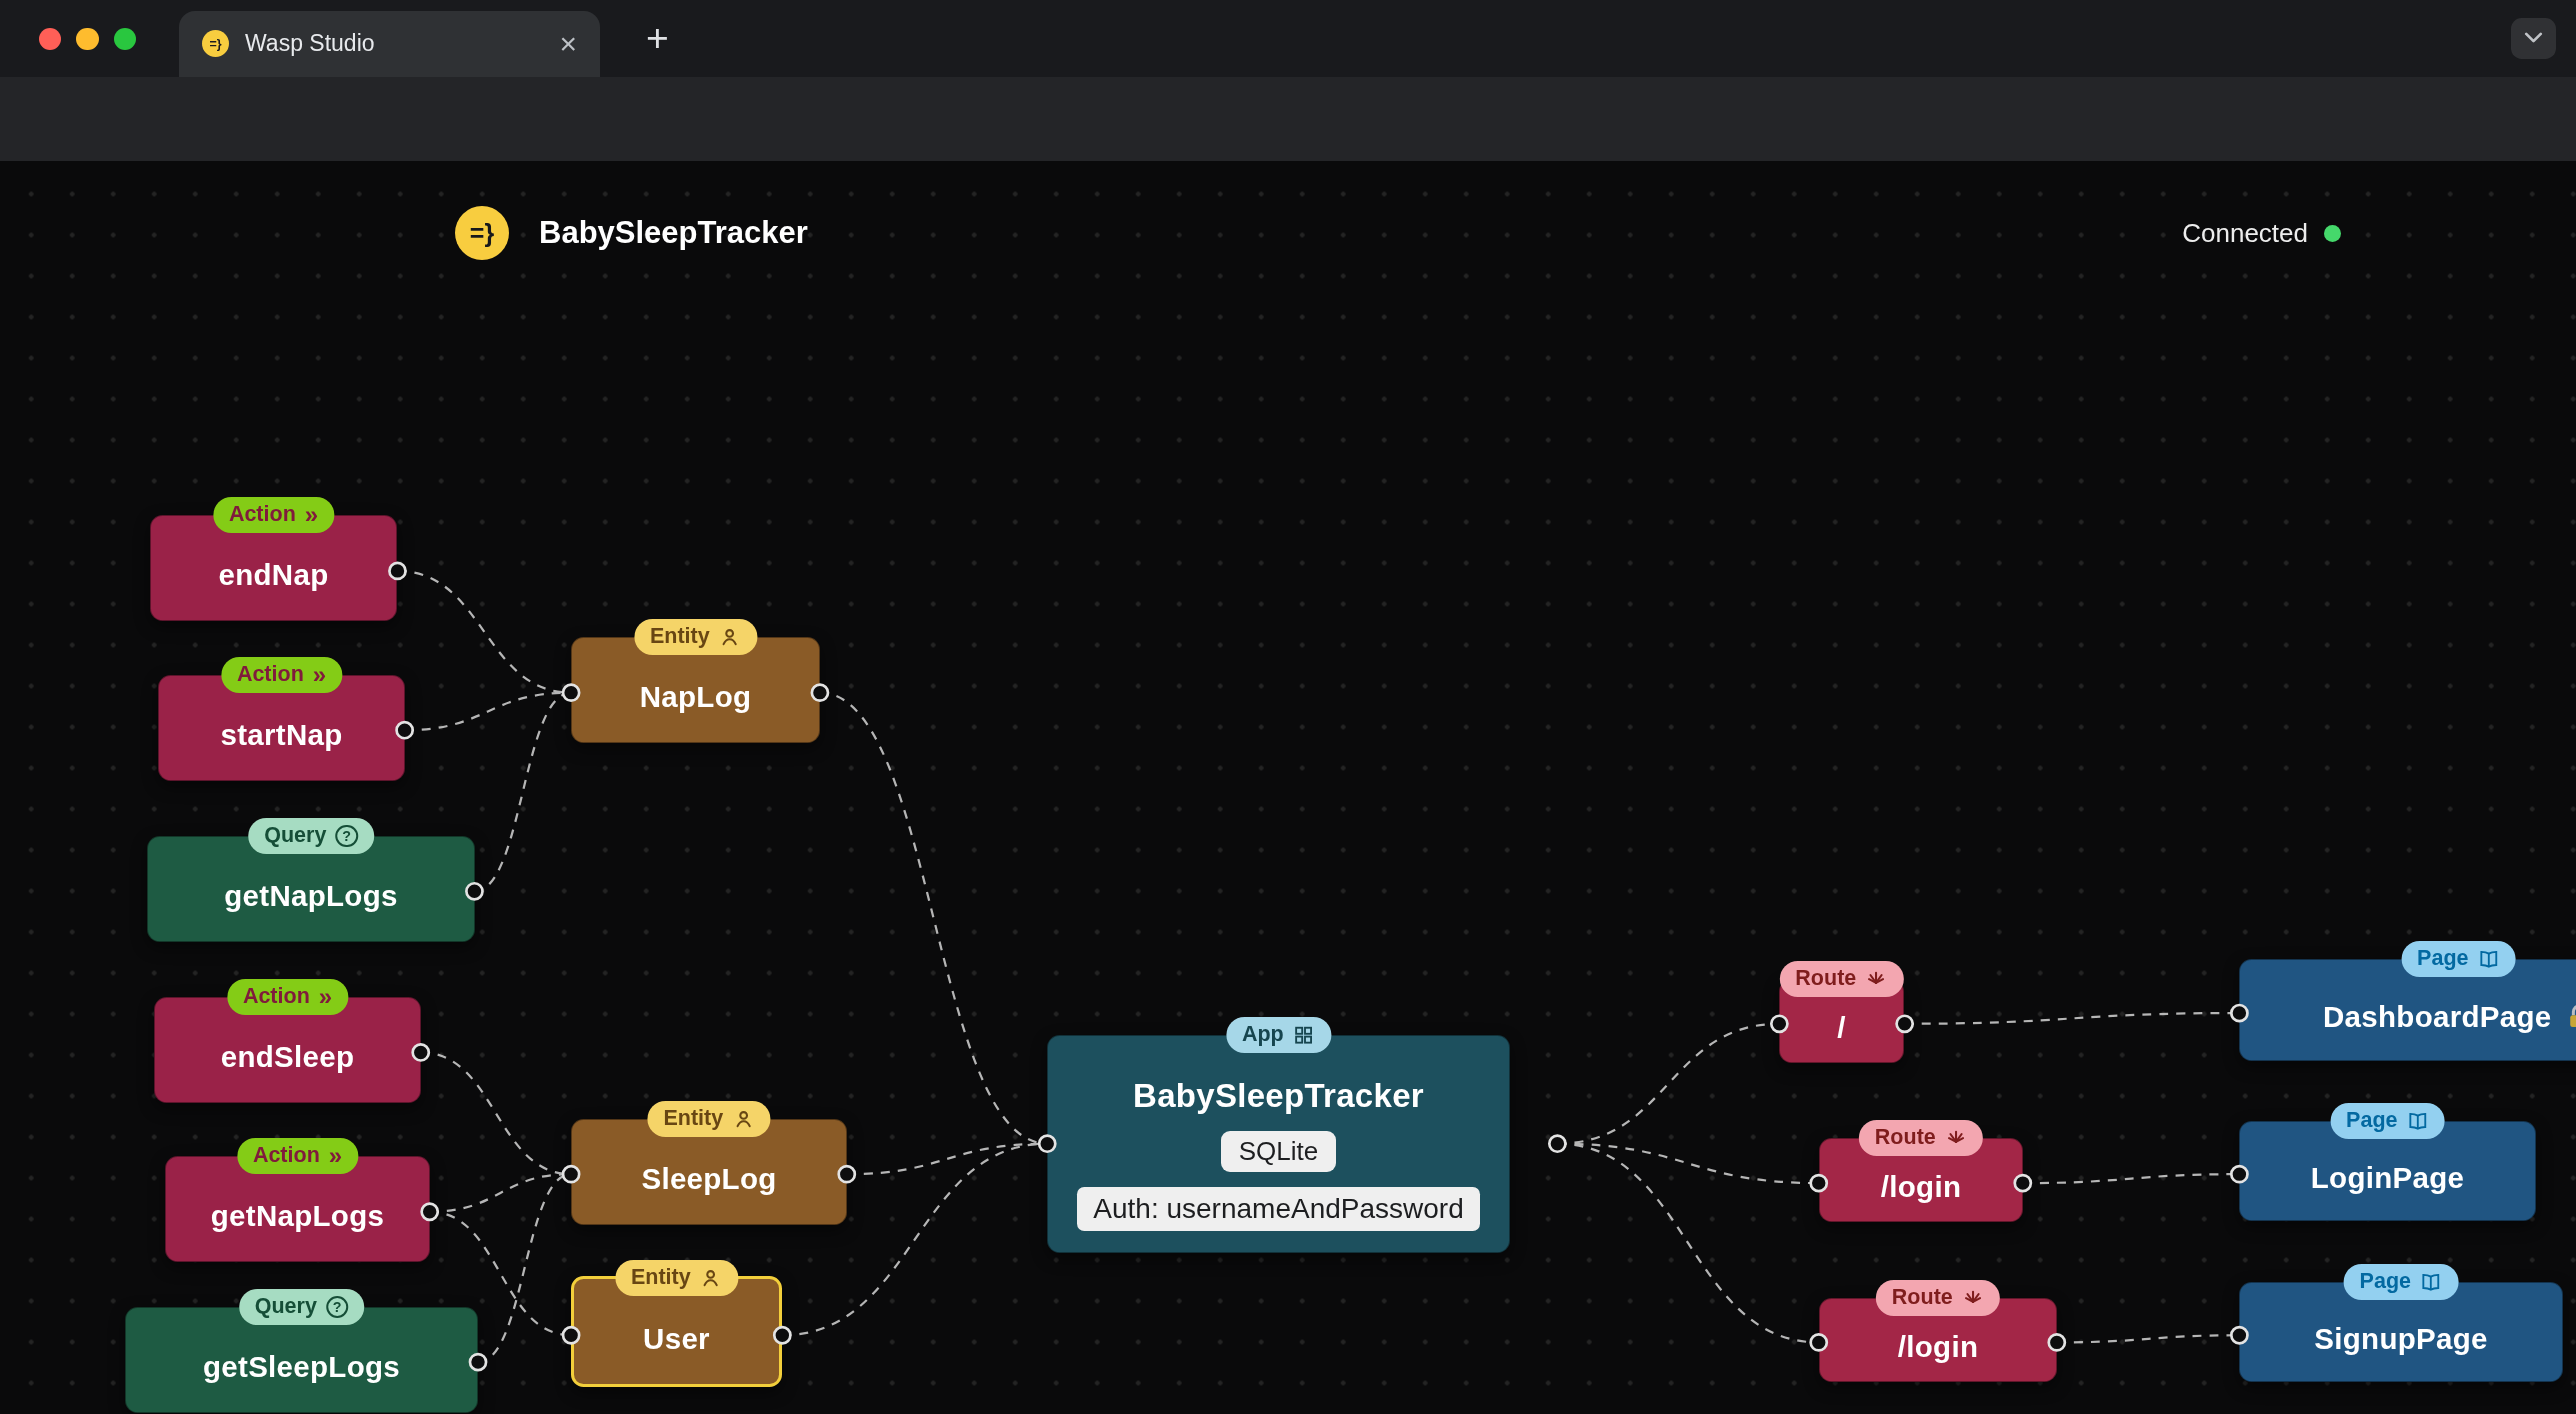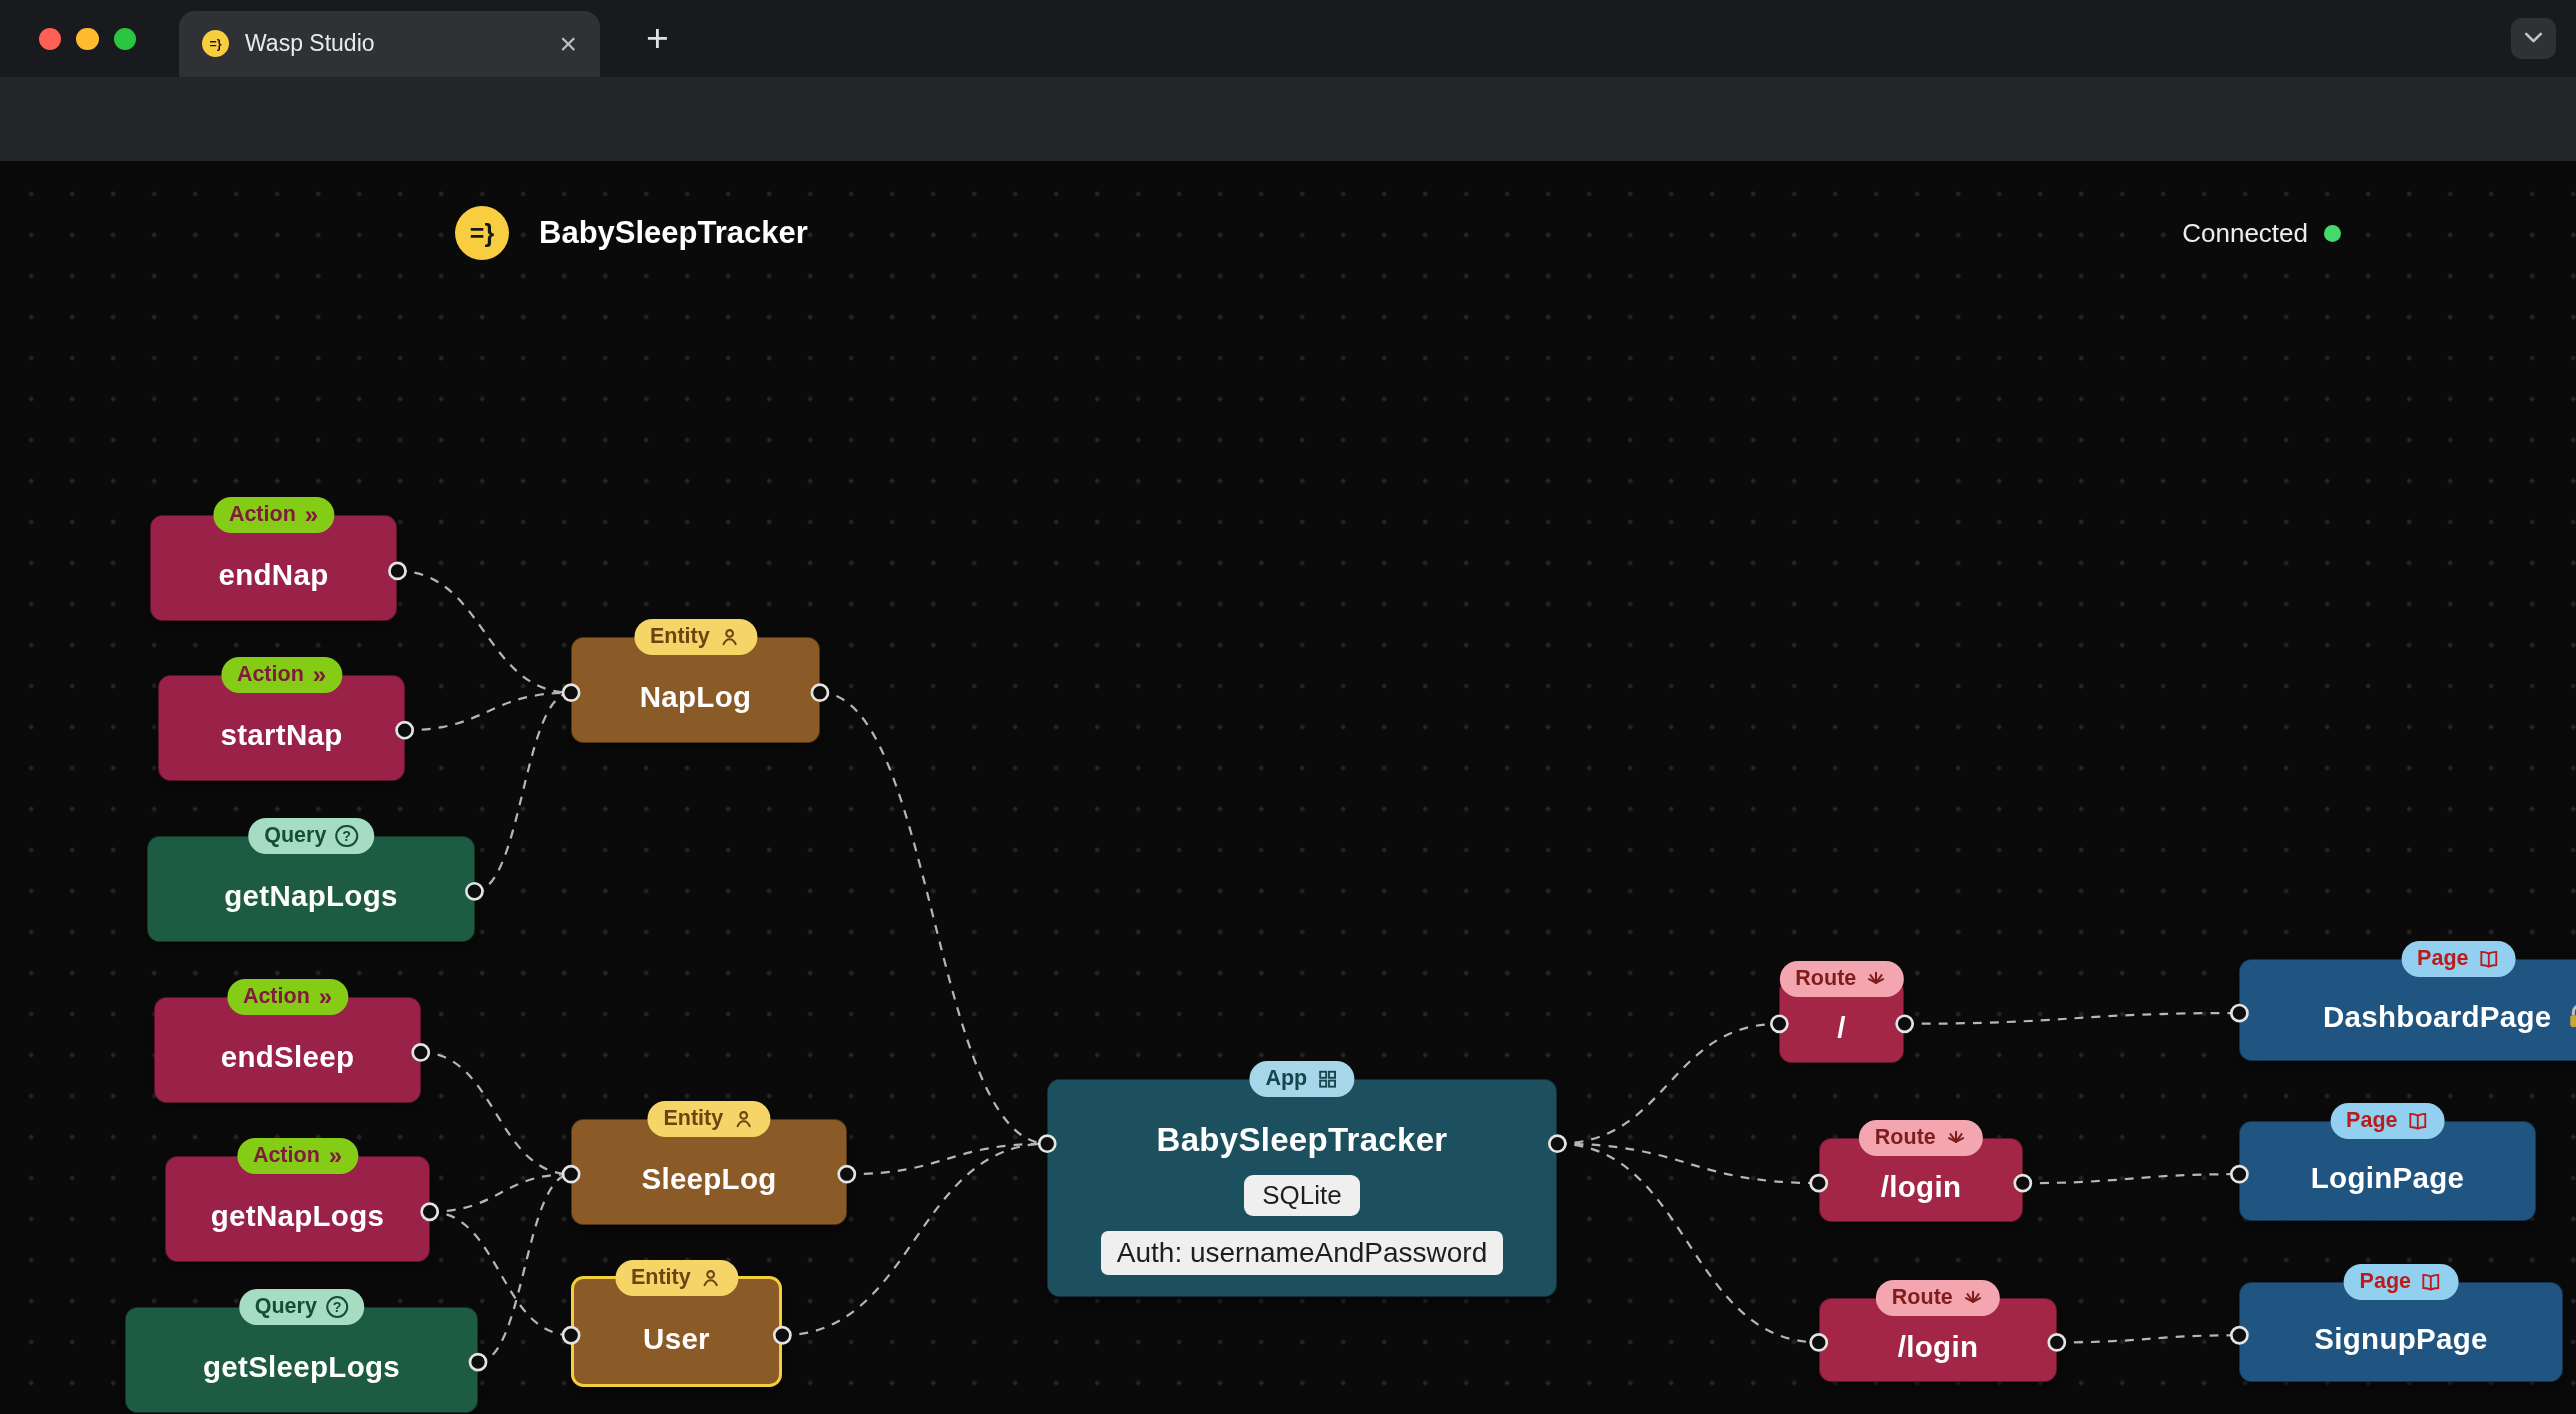--- a/index.html
+++ b/index.html
@@ -62,21 +62,21 @@
   .pill-glyph{font-size:24px;font-weight:700;line-height:1;}
   .qicon{width:22.4px;height:22.4px;border:2.2px solid currentColor;border-radius:50%;display:flex;
         align-items:center;justify-content:center;font-size:14.3px;font-weight:700;box-sizing:border-box;}
 
   .node.action{background:#9a2248;}   .node.action .pill{background:#84cc16;color:#801b3c;}
   .node.query{background:#1e5b43;}    .node.query .pill{background:#a6dcc2;color:#154e37;}
   .node.entity{background:#8a5b27;}   .node.entity .pill{background:#f5d468;color:#684613;}
   .node.entity.selected{border:3.6px solid #f3cf3b;}
   .node.appnode{background:#1d505e;}  .node.appnode .pill{background:#a6d7e8;color:#16454f;}
   .node.route{background:#a32647;}    .node.route .pill{background:#f3a6b0;color:#7f1d1d;}
-  .node.pagenode{background:#205582;} .node.pagenode .pill{background:#93d0f0;color:#b91c1c;}
+  .node.pagenode{background:#205582;} .node.pagenode .pill{background:#93d0f0;color:#0369a1;}
 
   .appnode .title{font-size:33px;margin-top:5.4px;}
   .badge{background:#efefef;color:#1d1e20;border-radius:9px;padding:5.4px 18px;font-size:26px;
          font-weight:400;margin-top:16px;white-space:nowrap;}
   .badge.auth{font-size:28px;font-weight:500;border-radius:7.2px;margin-top:14.3px;padding:6.3px 16px;}
   .lock{width:30px;height:30px;}
 </style>
 </head>
 <body>
 
@@ -284,21 +284,21 @@
     <div class="pill">
         <span>Entity</span>
       <svg class="pi" viewBox="0 0 24 24">
           <circle cx="12" cy="8" r="3.6" fill="none" stroke="currentColor" stroke-width="2.2"></circle>
           <path d="M5.5 19.5c1.6-3.8 4-5.3 6.5-5.3s4.9 1.5 6.5 5.3" fill="none" stroke="currentColor" stroke-width="2.2" stroke-linecap="round"></path>
         </svg>
       </div>
     <div class="title">User</div>
   </div>
 
-  <div class="node appnode" style="left:1047px;top:918px;width:510px;height:218px;">
+  <div class="node appnode" style="left:1047px;top:874px;width:463px;height:218px;">
     <div class="pill">
         <span>App</span>
       <svg class="pi" viewBox="0 0 24 24" fill="none" stroke="currentColor" stroke-width="2">
           <rect x="4" y="4" width="6.5" height="6.5"></rect>
           <rect x="13.5" y="4" width="6.5" height="6.5"></rect>
           <rect x="4" y="13.5" width="6.5" height="6.5"></rect>
           <rect x="13.5" y="13.5" width="6.5" height="6.5"></rect>
         </svg>
       </div>
     <div class="title">BabySleepTracker</div>

